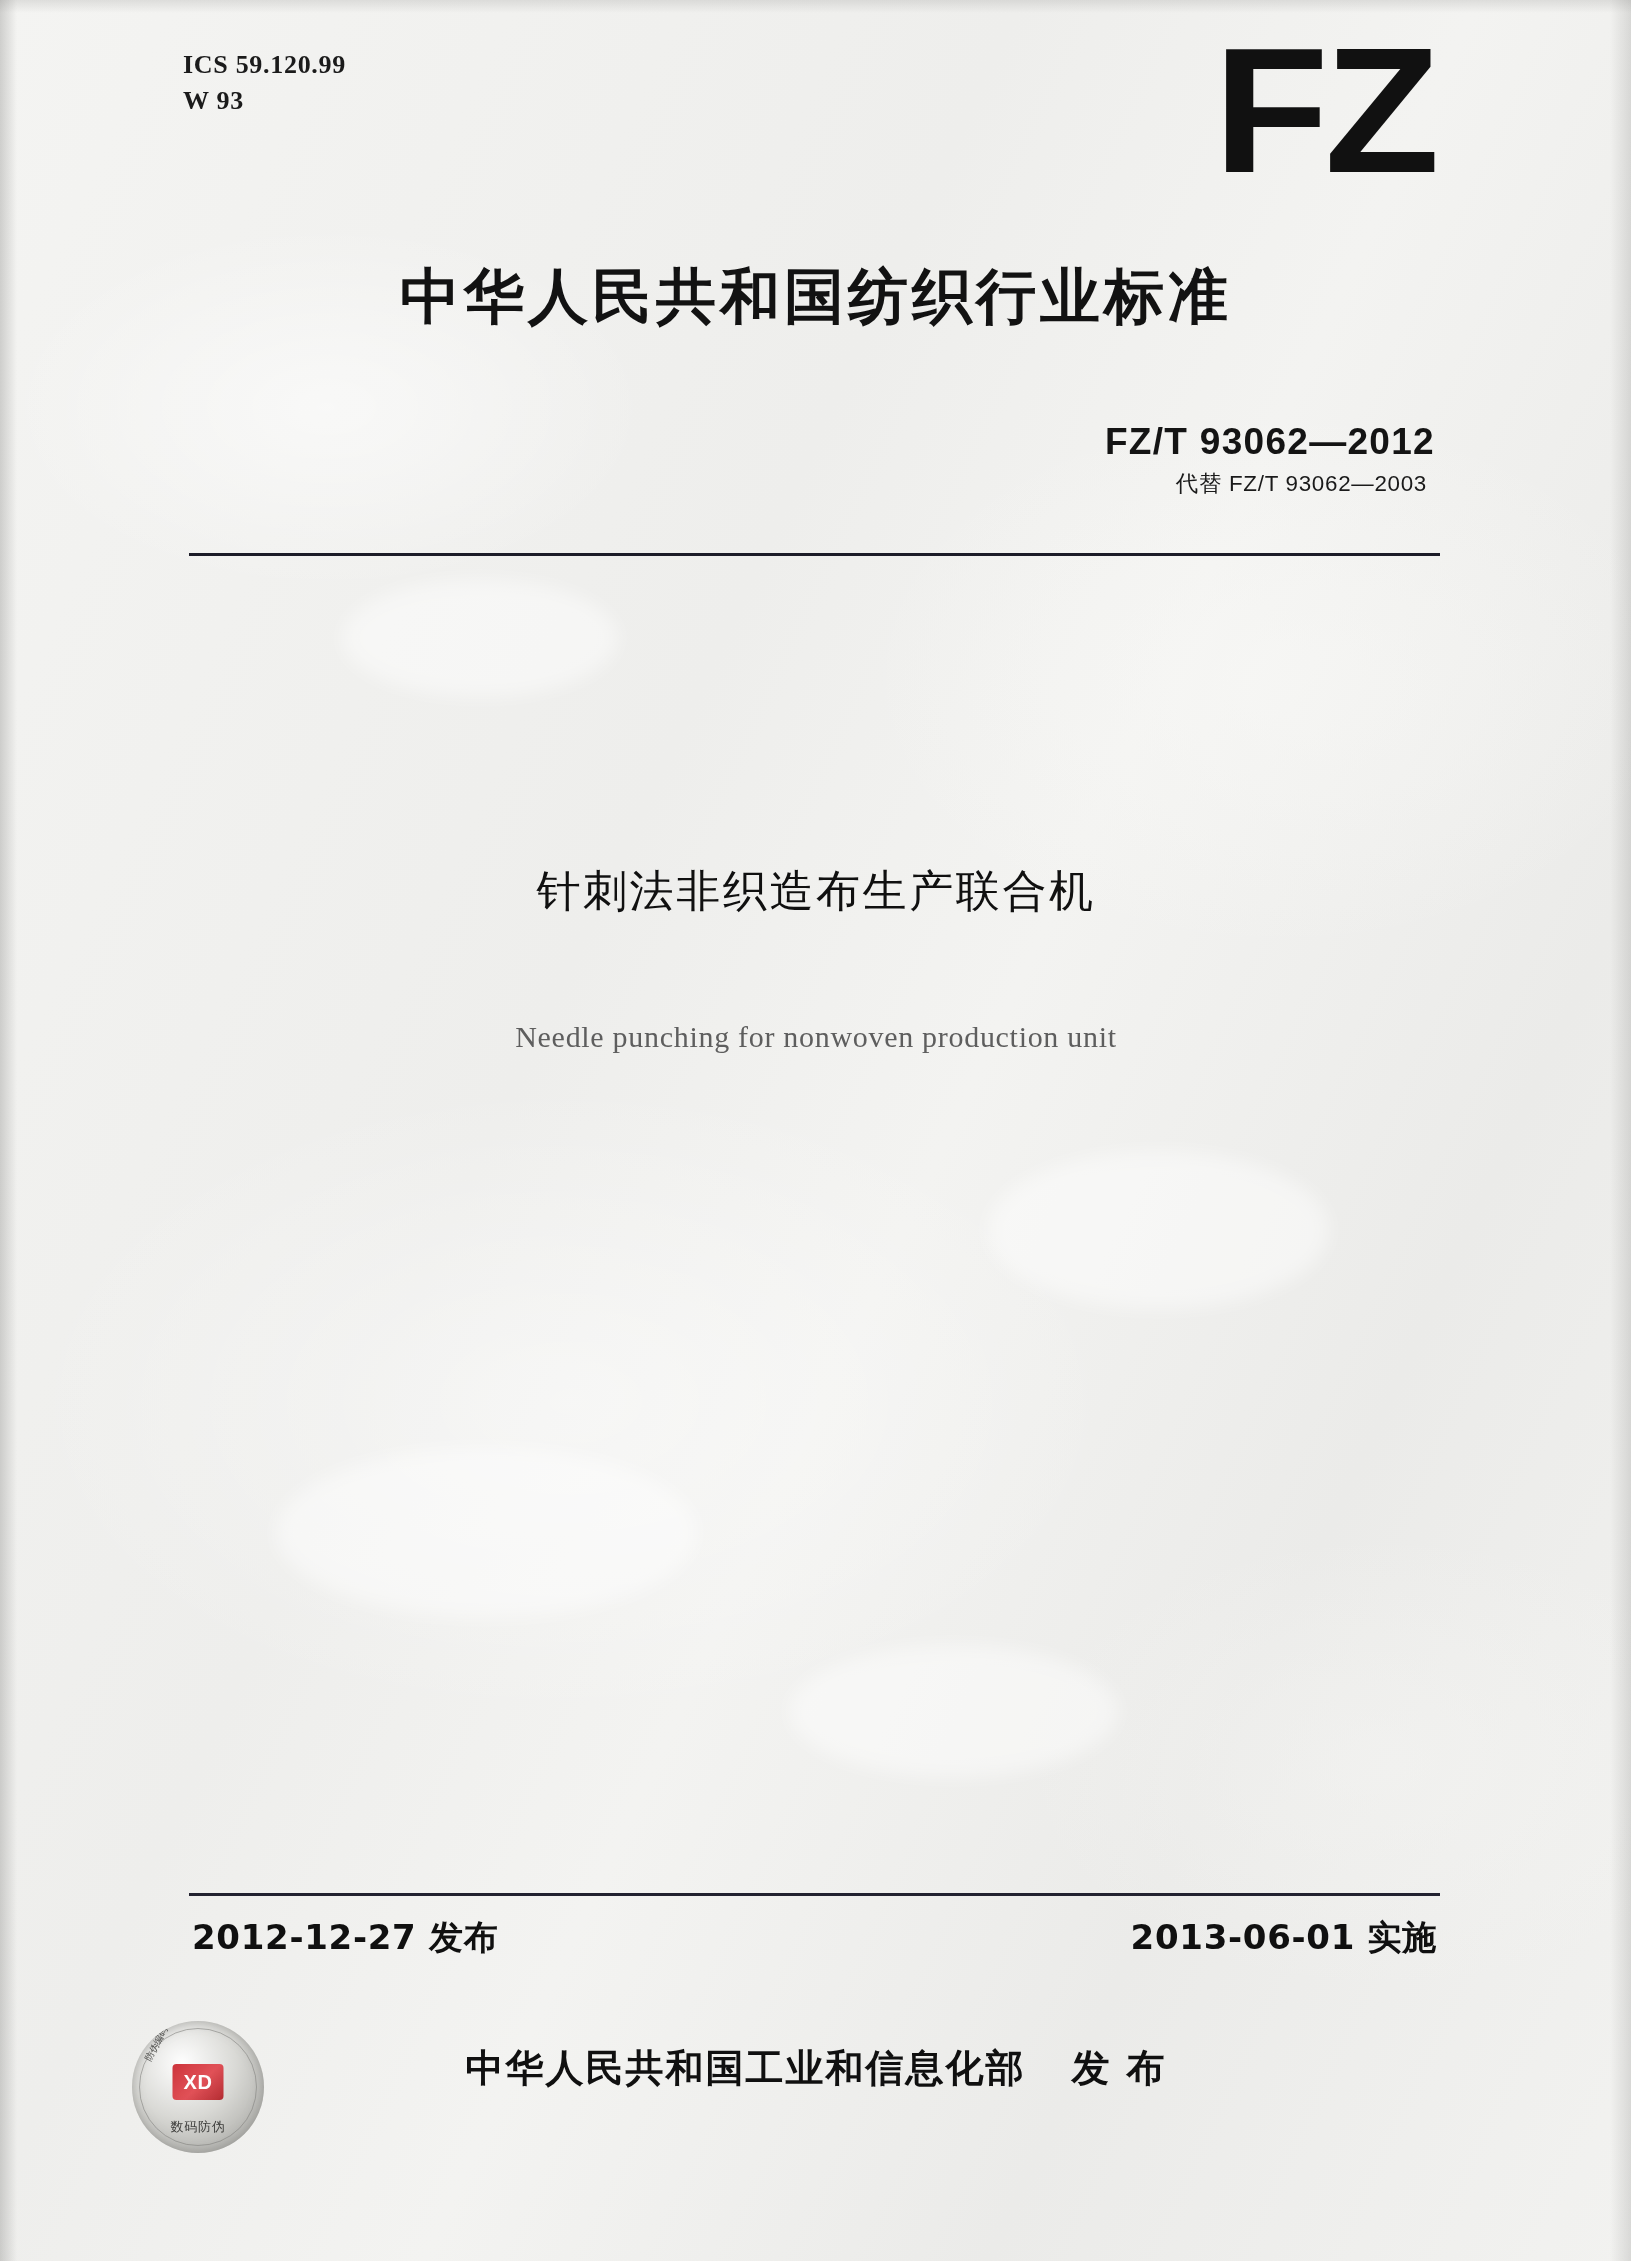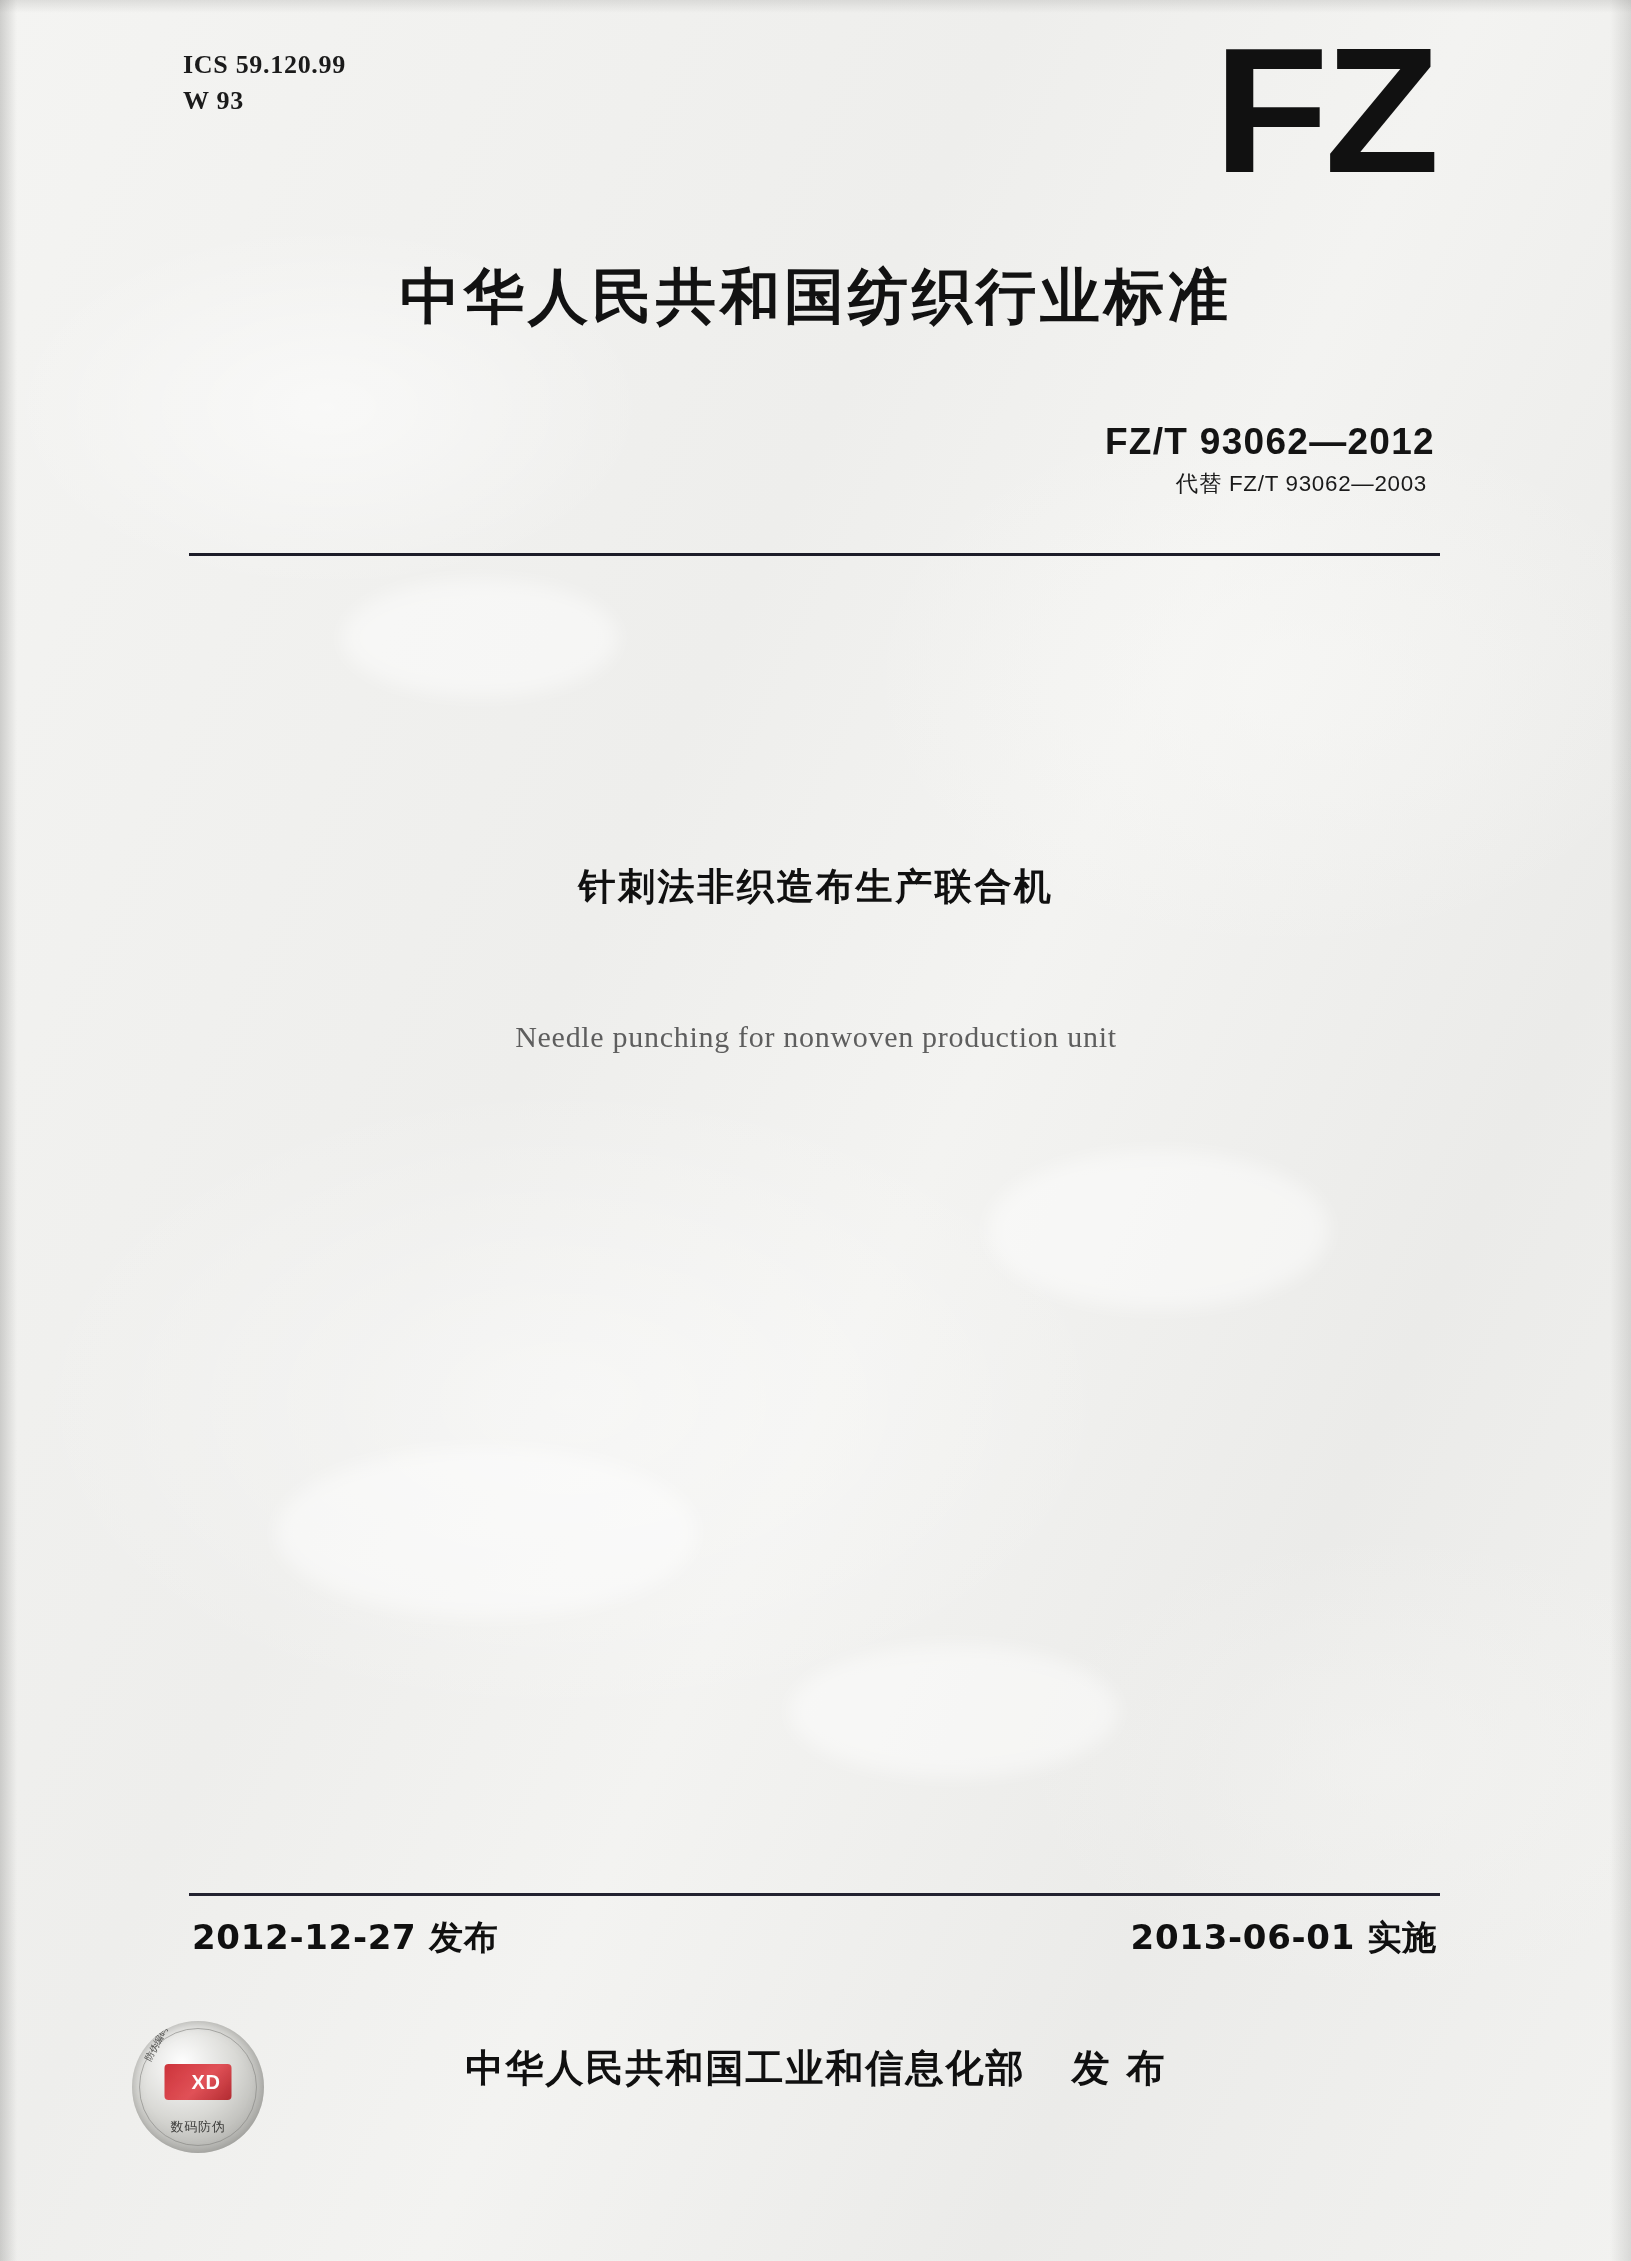--- a/index.html
+++ b/index.html
@@ -126,22 +126,22 @@
     background: #1c1c28;
   }
 
   .doc-title-cn {
     position: absolute;
     left: 0;
     right: 0;
     top: 862px;
     text-align: center;
     font-family: "DejaVu Sans", sans-serif;
-    font-weight: bold;
-    font-size: 37px;
+    font-weight: normal;
+    font-size: 44px;
     letter-spacing: 2.6px;
     color: #101010;
   }
   .doc-title-en {
     position: absolute;
     left: 0;
     right: 0;
     top: 1000px;
     text-align: center;
     font-family: "Liberation Serif", serif;
@@ -241,21 +241,20 @@
     background: linear-gradient(135deg, #c9232b, #e0444b 55%, #b01d24);
     border-radius: 4px;
     color: #ffffff;
     font-family: "Liberation Sans", sans-serif;
     font-weight: bold;
     font-size: 20px;
     line-height: 36px;
     text-align: center;
     letter-spacing: 0.7px;
     opacity: 0.92;
-    padding-left: 16px;
   }
   .seal .bottom-label {
     position: absolute;
     left: 0;
     right: 0;
     bottom: 17px;
     text-align: center;
     font-family: "DejaVu Sans", sans-serif;
     font-size: 13px;
     color: #3d3d3b;

